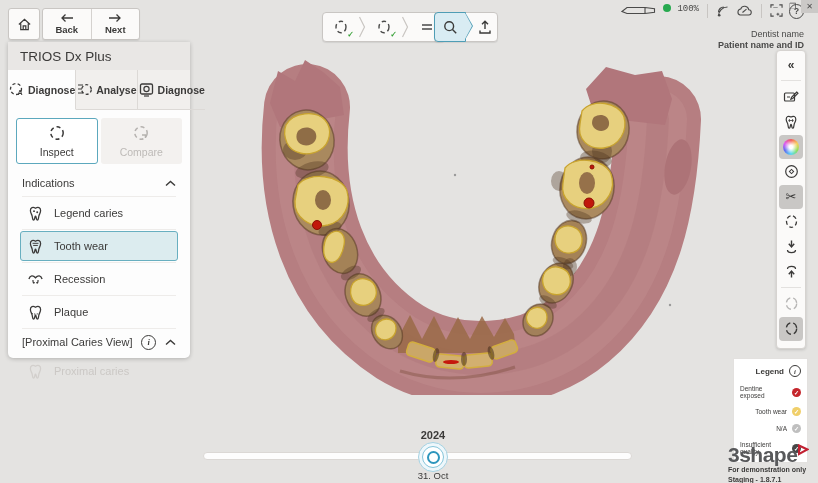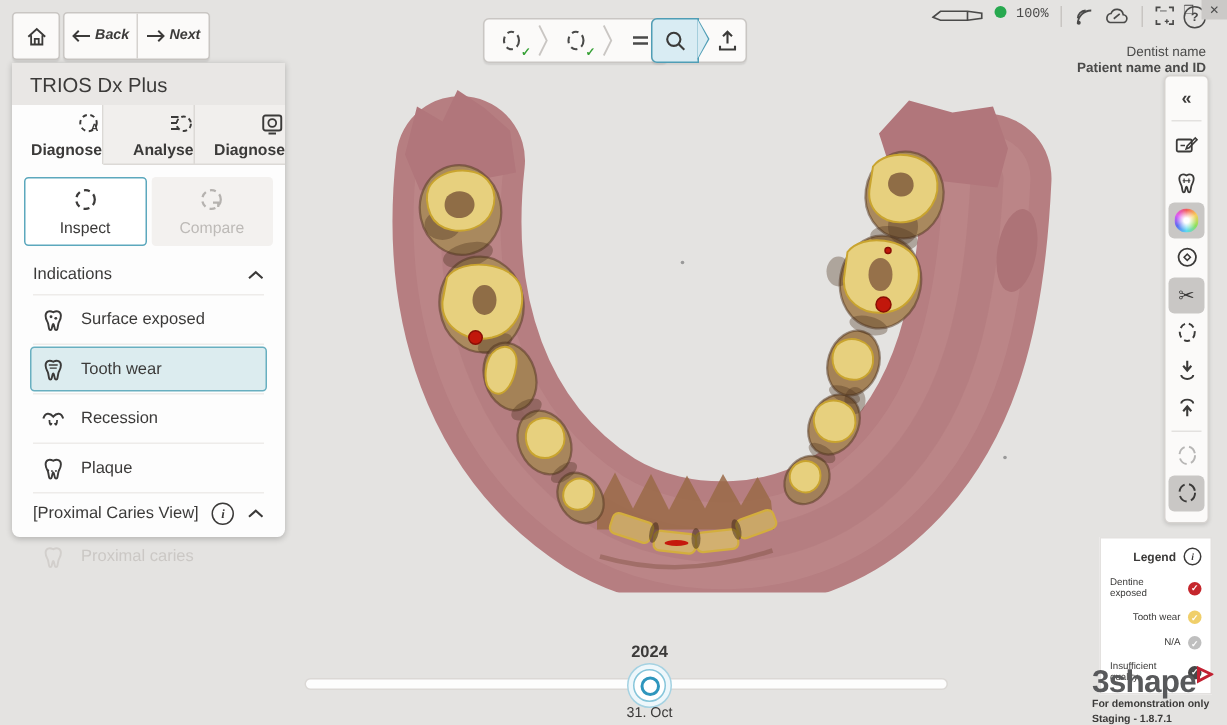--- a/index.html
+++ b/index.html
@@ -11,29 +11,29 @@
   
   .win-controls{position:absolute;top:0;right:0;display:flex;z-index:40;}
   .win-btn{width:17px;height:13px;font-size:8px;line-height:13px;text-align:center;color:#4c4c4c;}
   .win-btn.close{background:#cbc9c7;}
   
   .home-btn{position:absolute;left:8px;top:8px;width:30px;height:30px;background:#fbfaf9;
     border:1px solid #c9c6c3;border-radius:3px;display:flex;align-items:center;justify-content:center;
     box-shadow:0 1px 1px rgba(0,0,0,.08);}
   .nav-group{position:absolute;left:42px;top:8px;width:96px;height:30px;background:#fbfaf9;
     border:1px solid #c9c6c3;border-radius:3px;display:flex;box-shadow:0 1px 1px rgba(0,0,0,.08);}
-  .nav-btn{flex:1;display:flex;flex-direction:row;align-items:center;justify-content:center;
-    font-size:9.5px;font-weight:bold;line-height:1;gap:2px;font-style:italic;}
+  .nav-btn{flex:1;display:flex;flex-direction:column;align-items:center;justify-content:center;
+    font-size:9.5px;font-weight:bold;line-height:1;gap:2px;}
   .nav-btn:first-child{border-right:1px solid #d5d2cf;}
   
   .panel{position:absolute;left:8px;top:42px;width:182px;height:316px;background:#fdfdfd;
     border-radius:0 0 5px 5px;box-shadow:0 1px 4px rgba(0,0,0,.22);}
   .panel-header{height:28px;background:#e9e7e5;display:flex;align-items:center;padding-left:12px;font-size:13.5px;}
   .tabs{display:flex;height:40px;background:#f1efed;}
-  .tab{flex:1;display:flex;flex-direction:column;align-items:flex-end;justify-content:center;gap:3px;
+  .tab{flex:1;display:flex;flex-direction:row;align-items:center;justify-content:center;gap:3px;
     font-size:10.5px;font-weight:bold;border-right:1px solid #dcd9d6;border-bottom:1px solid #dcd9d6;}
   .tab:last-child{border-right:none;}
   .tab.selected{background:#fdfdfd;border-bottom-color:transparent;}
   .modes{display:flex;margin:8px 8px 6px;gap:3px;height:46px;}
   .mode{flex:1;display:flex;flex-direction:column;align-items:center;justify-content:center;gap:4px;
     font-size:10.5px;border-radius:3px;border:1.5px solid transparent;}
   .mode.selected{border-color:#5ca8bd;background:#fff;}
   .mode.disabled{background:#f3f1ef;color:#bdbab7;}
   .section-row{display:flex;align-items:center;height:26px;padding:0 14px;font-size:11px;}
   .section-row .grow{flex:1;}
@@ -209,21 +209,21 @@
   <div class="ind-sep"></div>
 
   <div class="ind-item">
     <span>
       <svg width="17" height="17" viewBox="0 0 16 16">
           <path d="M3.2,5.2 C3.2,2.4 5.6,1.6 8,3 C10.4,1.6 12.8,2.4 12.8,5.2 C12.8,7.6 11.6,8.6 11.2,10.2 L10.6,13.4 C10.4,14.4 9.2,14.4 9,13.4 L8.4,11 C8.2,10.2 7.8,10.2 7.6,11 L7,13.4 C6.8,14.4 5.6,14.4 5.4,13.4 L4.8,10.2 C4.4,8.6 3.2,7.6 3.2,5.2 Z" fill="none" stroke="#3b3a39" stroke-width="1.2"></path>
           <circle cx="6.6" cy="5.8" r="0.9" fill="#3b3a39"></circle>
           <circle cx="9.6" cy="6.8" r="0.9" fill="#3b3a39"></circle>
         </svg>
     </span>
-    <span>Surface exposed</span>
+    <span>Legend caries</span>
   </div>
   <div class="ind-sep"></div>
 
   <div class="ind-item selected">
     <span>
       <svg width="17" height="17" viewBox="0 0 16 16">
           <path d="M3.2,5.2 C3.2,2.4 5.6,1.6 8,3 C10.4,1.6 12.8,2.4 12.8,5.2 C12.8,7.6 11.6,8.6 11.2,10.2 L10.6,13.4 C10.4,14.4 9.2,14.4 9,13.4 L8.4,11 C8.2,10.2 7.8,10.2 7.6,11 L7,13.4 C6.8,14.4 5.6,14.4 5.4,13.4 L4.8,10.2 C4.4,8.6 3.2,7.6 3.2,5.2 Z" fill="none" stroke="#3b3a39" stroke-width="1.2"></path>
           <path d="M5.2,5 H10.8 M5.8,7 H10.2" stroke="#3b3a39" stroke-width="0.9"></path>
         </svg>
     </span>

